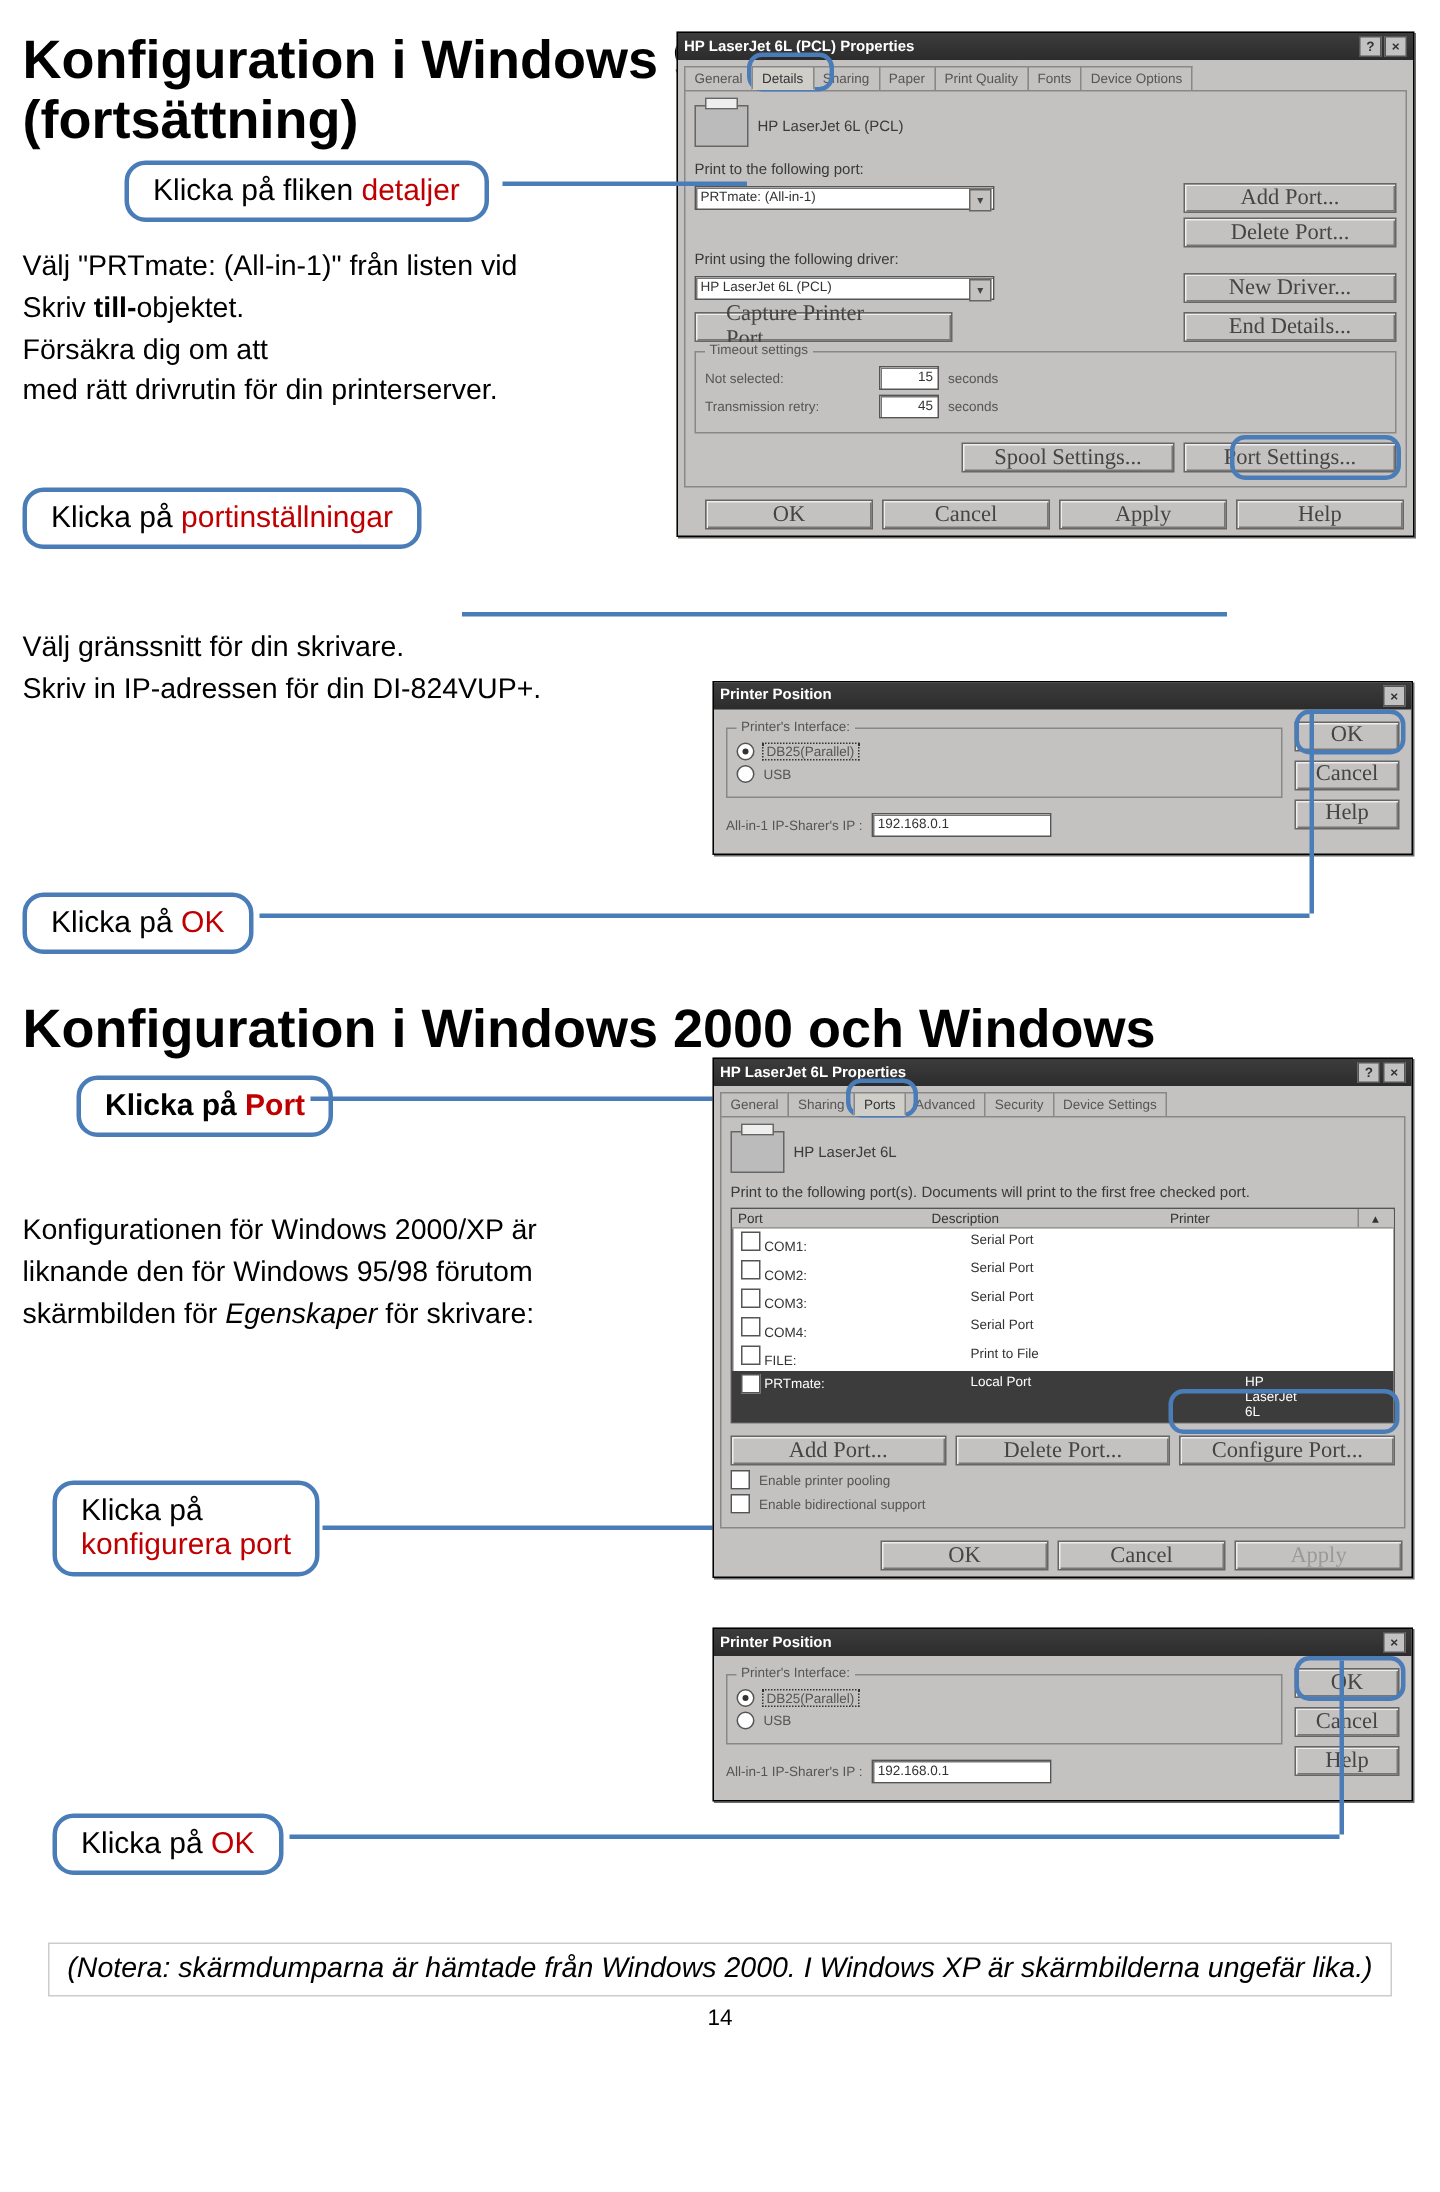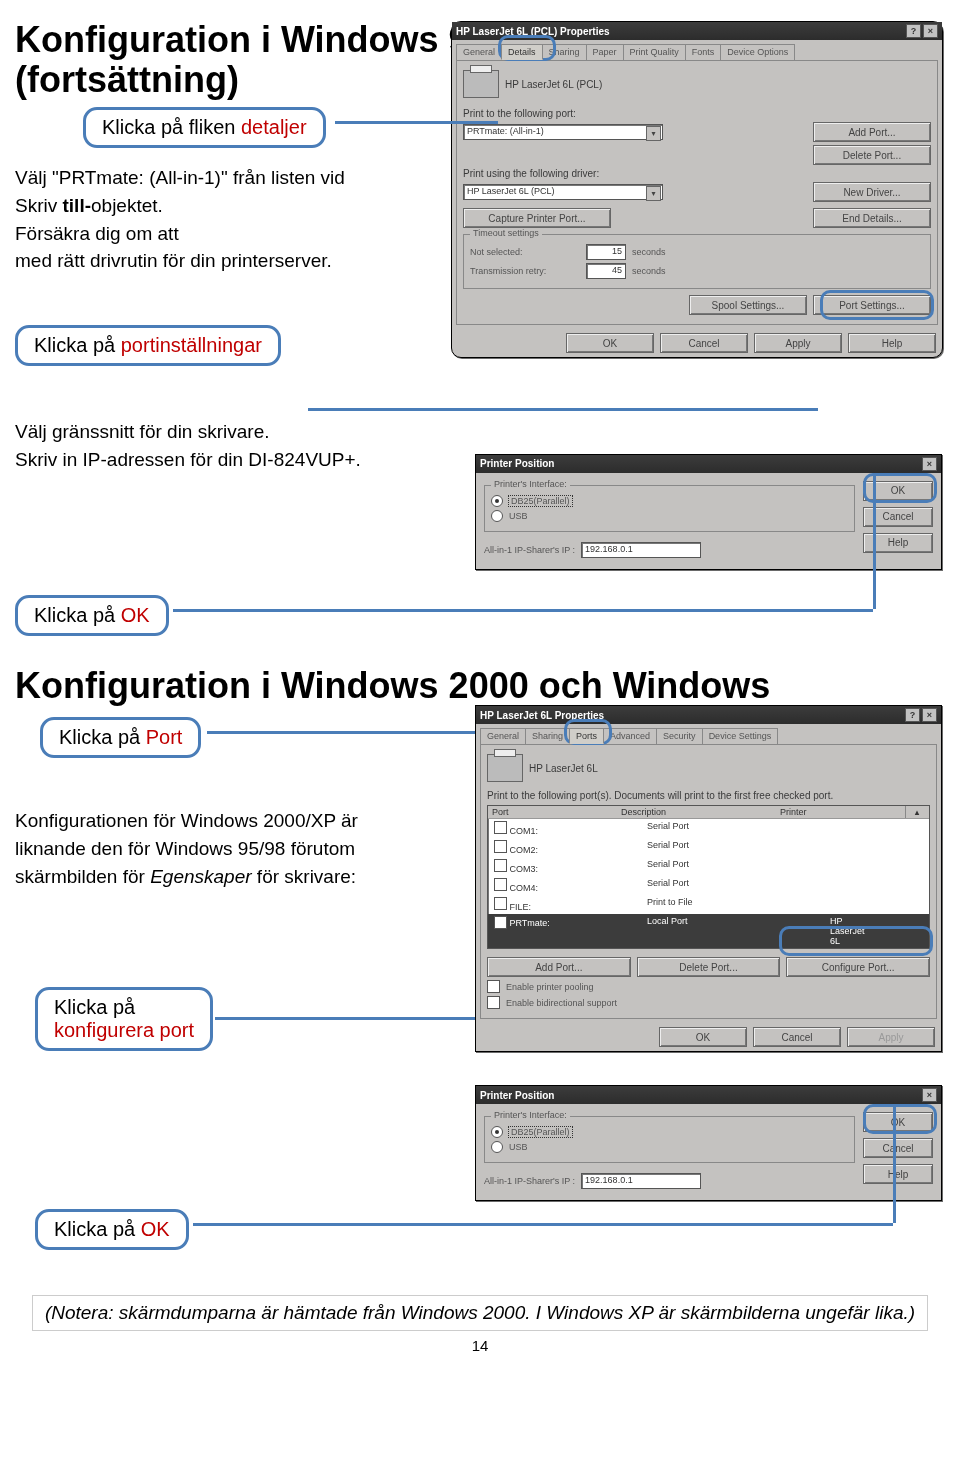--- a/index.html
+++ b/index.html
@@ -77,22 +77,22 @@
   .panel {
     margin: 0 4px 4px 4px;
     border:1px solid #888; background:#c4c2c0;
     padding:6px;
   }
   .btn {
     display:inline-flex;align-items:center;justify-content:center;
     background:#c4c2c0;
     border:1px solid #666;
     box-shadow: inset 1px 1px 0 #eee, inset -1px -1px 0 #777;
-    height:18px; padding:0 8px;
-    font-size:10px; color:#444;
+    height:18px; padding:0 20px;
+    font-size:15px; color:#444;font-family:Liberation Serif, serif;
   }
   .field {
     display:inline-block;
     background:#fff;
     border:1px solid #555;
     box-shadow: inset 1px 1px 0 #777;
     height:16px;min-width:40px;
     font-size:9px;padding:1px 3px;color:#333;
     box-sizing:border-box;
   }
@@ -171,21 +171,21 @@
     <div style="height:44px"></div>
     <span class="callout">
       <span>Klicka på </span><span class="red">portinställningar</span>
     </span>
 
     <div style="height:46px"></div>
     <p class="body">Välj gränssnitt för din skrivare.</p>
     <p class="body">Skriv in IP-adressen för din DI-824VUP+.</p>
   </div>
 
-  <div class="dlg" style="left:436px; top:-82px; width:490px;border-radius:10px;">
+  <div class="dlg" style="left:436px; top:-82px; width:490px;">
     <div class="titlebar">
       <span style="flex:1">HP LaserJet 6L (PCL) Properties</span>
       <span class="tbtn">?</span>
       <span class="tbtn">×</span>
     </div>
     <div class="tabs">
       <div class="tab">General</div>
       <div class="tab active">Details</div>
       <div class="tab">Sharing</div>
       <div class="tab">Paper</div>
@@ -289,21 +289,21 @@
       <span>Klicka på </span><span class="red">OK</span>
     </span>
   </div>
   <div class="callout-leader" style="left:158px; top:133px; width:700px;"></div>
   <div style="position:absolute;left:858px;top:0;width:0;height:133px;border-left:3px solid #4a7db8;"></div>
 </div>
 
 <h2>Konfiguration i Windows 2000 och Windows</h2>
 
 <div style="position:relative; height:590px;">
-  <div style="position:absolute;left:25px;top:8px;">
+  <div style="position:absolute;left:36px;top:8px;font-weight:bold;">
     <span class="callout">
       <span>Klicka på </span><span class="red">Port</span>
     </span>
   </div>
   <div class="callout-leader" style="left:192px;top:26px;width:355px;"></div>
 
   <div class="left-col" style="position:absolute;top:100px;">
     <p class="body">Konfigurationen för Windows 2000/XP är</p>
     <p class="body">liknande den för Windows 95/98 förutom</p>
     <p class="body">

